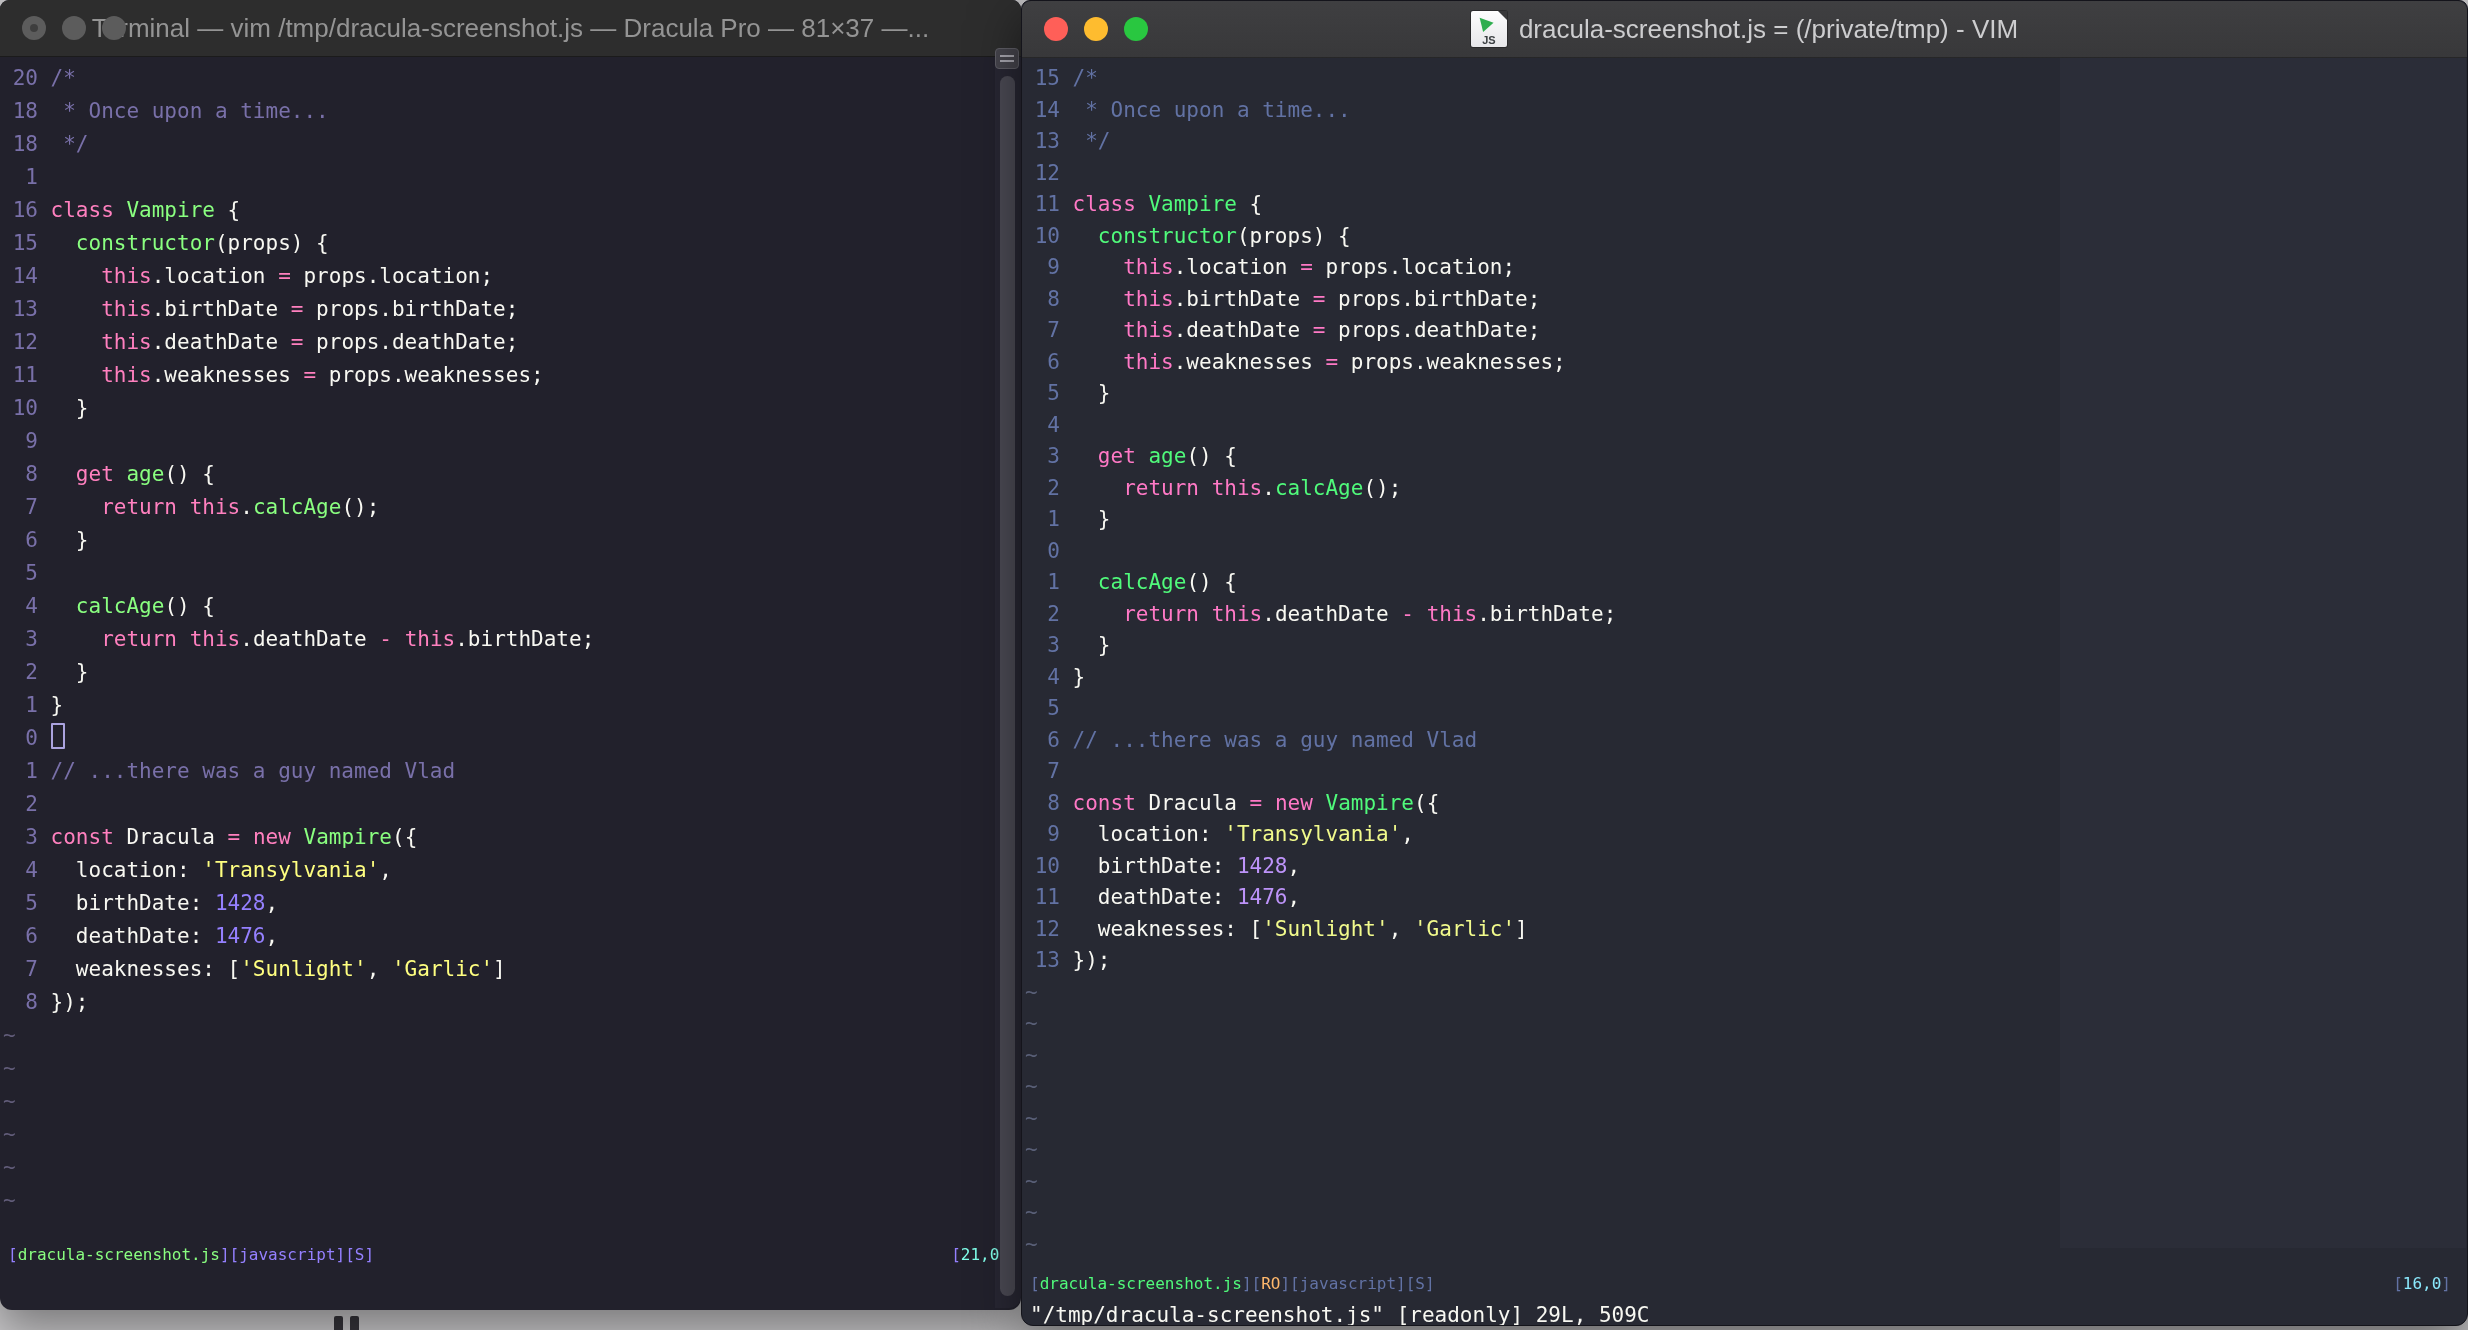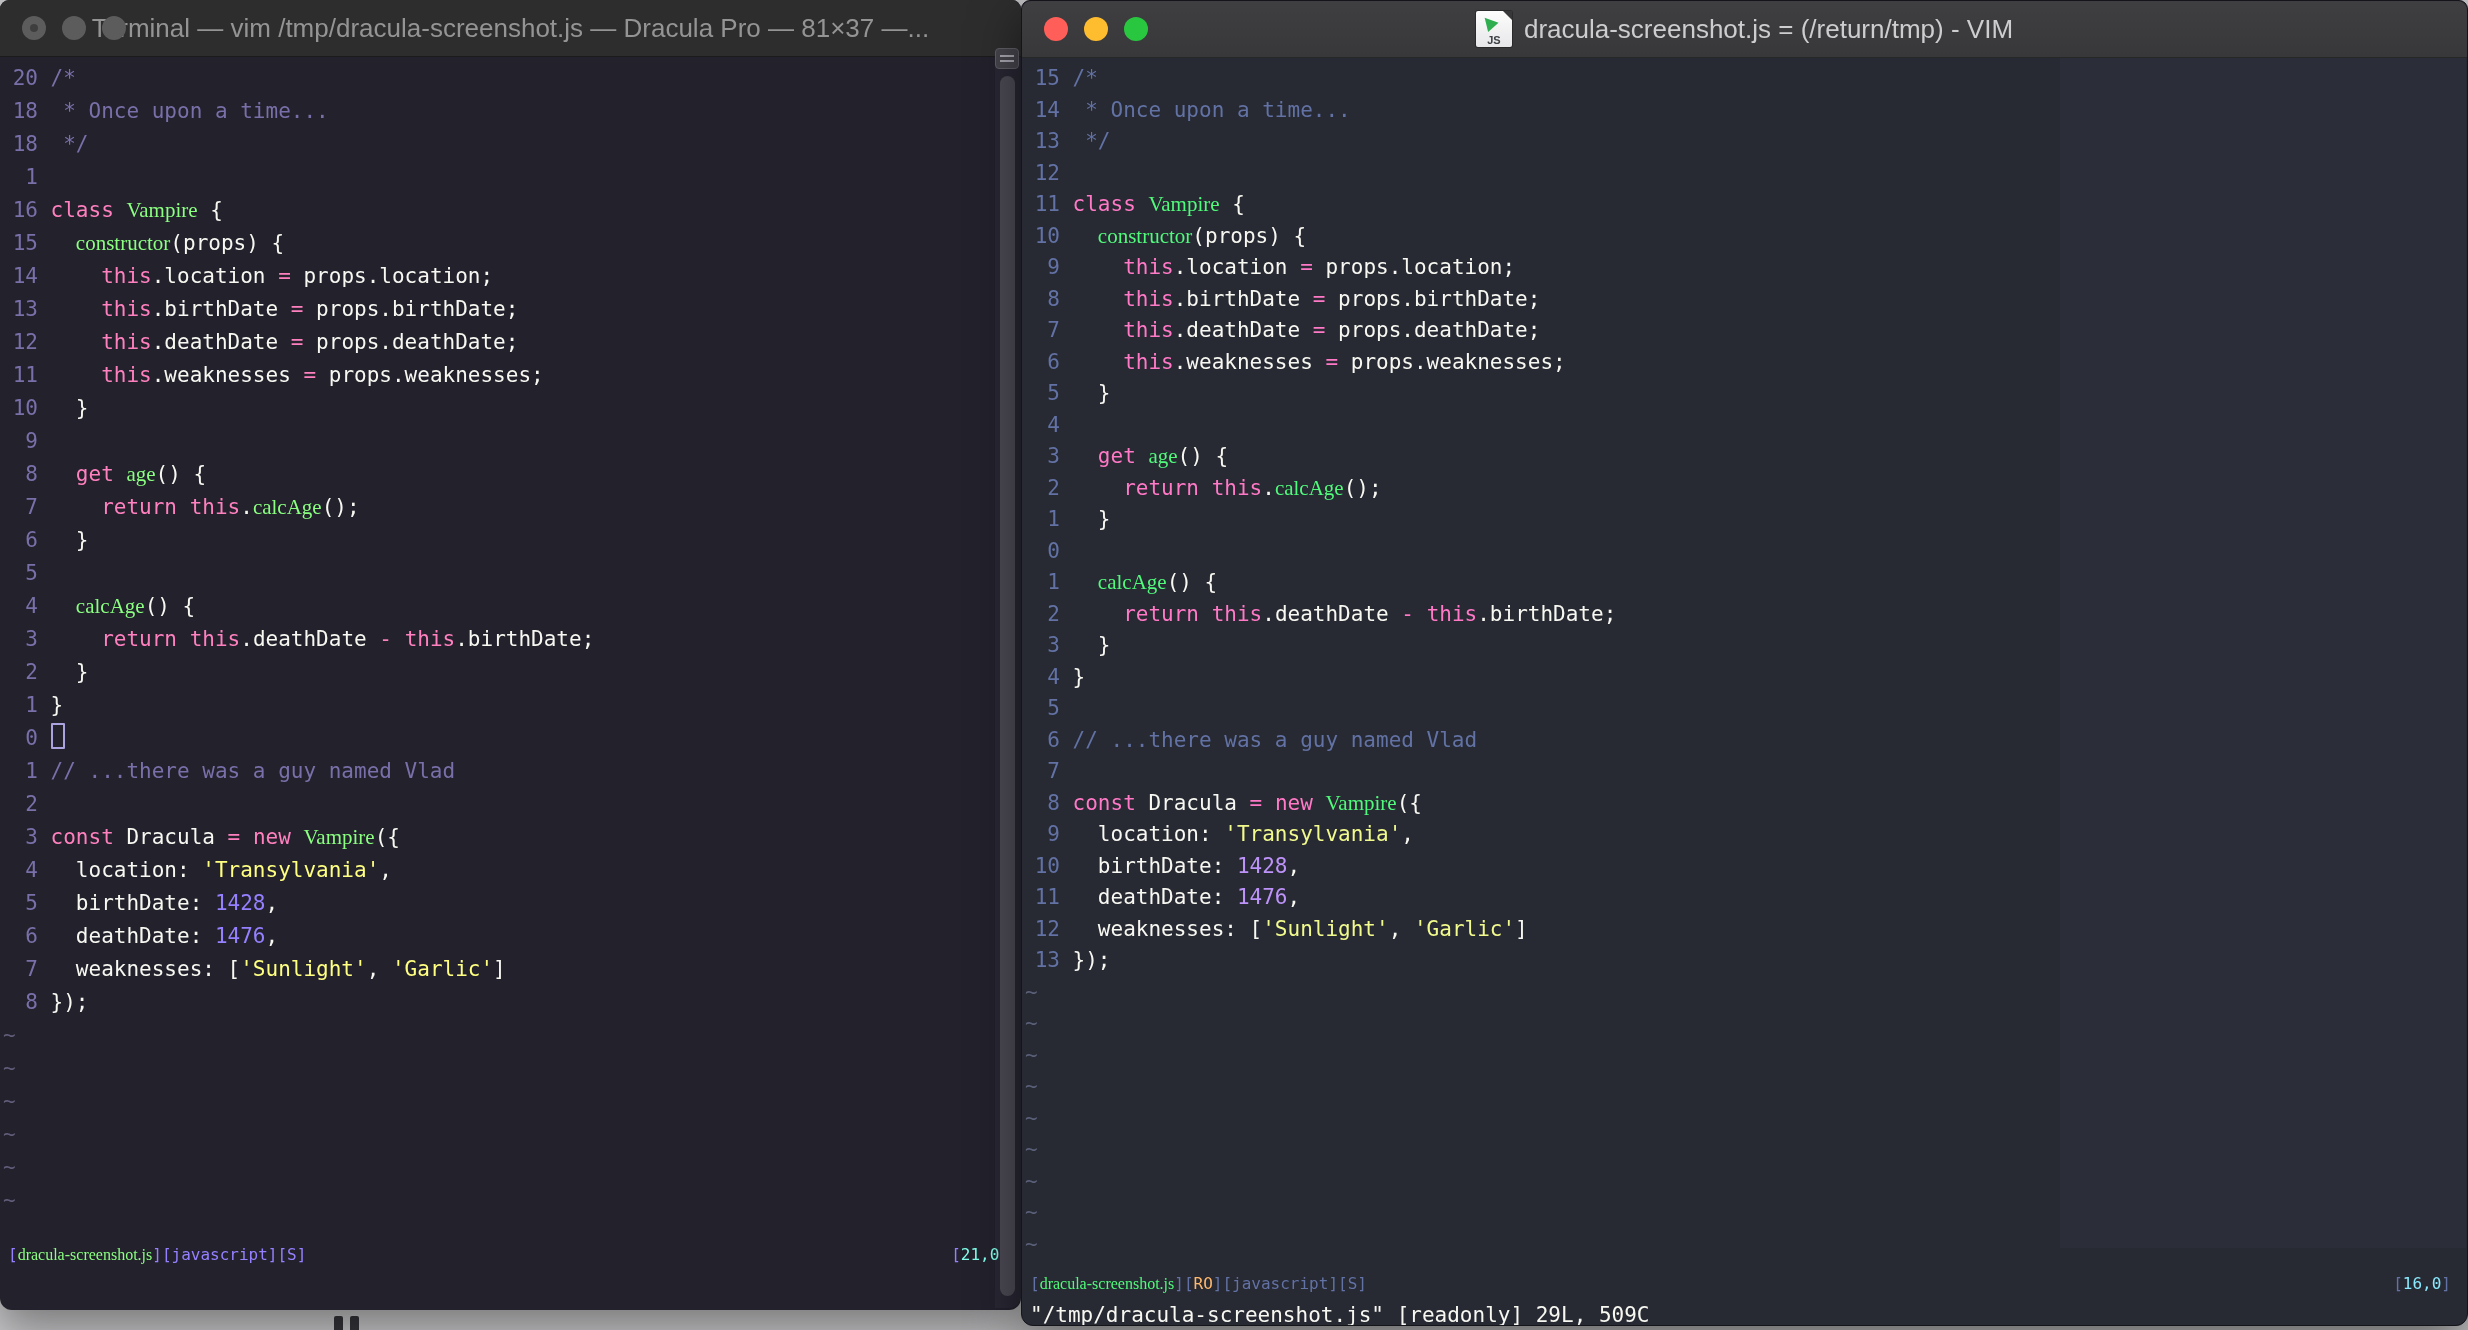--- a/index.html
+++ b/index.html
@@ -43,21 +43,21 @@
   .content{position:absolute;left:0;right:0;top:56px;bottom:0;overflow:hidden;
            font-family:"DejaVu Sans Mono","Liberation Mono",monospace;font-size:21px;}
   .pane-rows{padding:6px 0 0 0;}
   .row{white-space:pre;}
   .win-left .row{height:33px;line-height:33px;}
   .win-right .row{height:31.5px;line-height:31.5px;}
   .ln{display:inline-block;width:3ch;margin-right:1ch;text-align:right;color:var(--line-number);}
   .tilde{color:var(--tilde);padding-left:3px;}
 
   .tk-fg{color:var(--fg);} .tk-c{color:var(--comment);} .tk-p{color:var(--pink);}
-  .tk-g{color:var(--green);font-family:Liberation Serif, serif;} .tk-pu{color:var(--purple);} .tk-y{color:var(--yellow);}
+  .tk-g{color:var(--green);} .tk-pu{color:var(--purple);} .tk-y{color:var(--yellow);}
   .tk-cy{color:var(--cyan);} .tk-o{color:var(--orange);}
 
   .cursor-box{display:inline-block;width:10px;height:22px;border:2px solid #ABA3DF;
               border-radius:1px;vertical-align:-4px;}
 
   .statusline{position:absolute;left:8px;right:12px;height:33px;line-height:33px;
               display:flex;justify-content:space-between;white-space:pre;
               font-family:"DejaVu Sans Mono","Liberation Mono",monospace;font-size:16px;}
   .win-left  .statusline{top:1182px;}
   .win-right .statusline{top:1210px;right:16px;}
@@ -156,21 +156,21 @@
         <span class="light" style="background: rgb(255, 95, 88);"></span>
         <span class="light" style="background: rgb(254, 188, 47);"></span>
         <span class="light" style="background: rgb(41, 199, 64);"></span>
       </div>
       <div class="title-group">
         <span class="doc-icon">
           <span class="fold"></span>
           <span class="arrow"></span>
           <span class="doc-js">JS</span>
         </span>
-        <span class="title">dracula-screenshot.js = (/return/tmp) - VIM</span>
+        <span class="title">dracula-screenshot.js = (/private/tmp) - VIM</span>
       </div>
     </header>
 
     <div class="filler"></div>
 
     <div class="content">
       <div class="pane-rows">
           <div class="row"><span class="ln">15</span><span class="tk tk-c">/*</span></div>
           <div class="row"><span class="ln">14</span><span class="tk tk-c"> * Once upon a time...</span></div>
           <div class="row"><span class="ln">13</span><span class="tk tk-c"> */</span></div>

